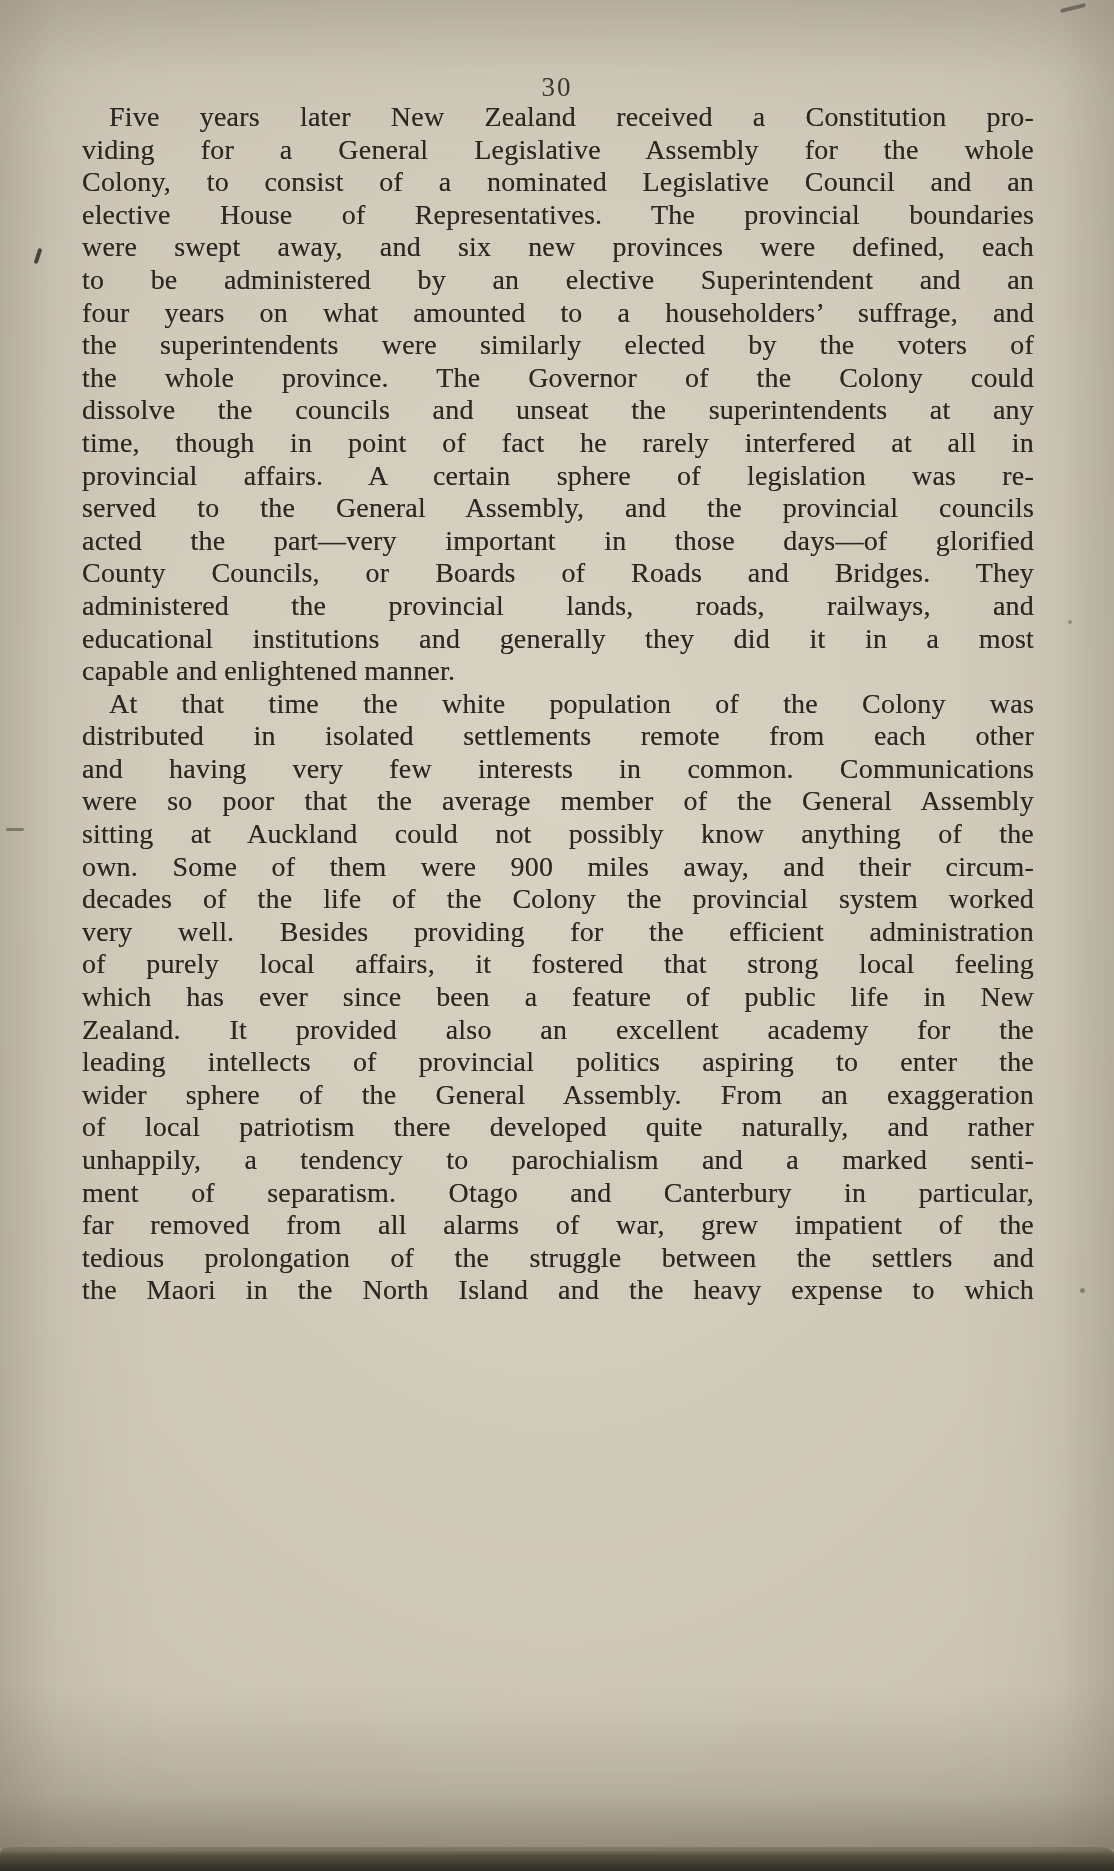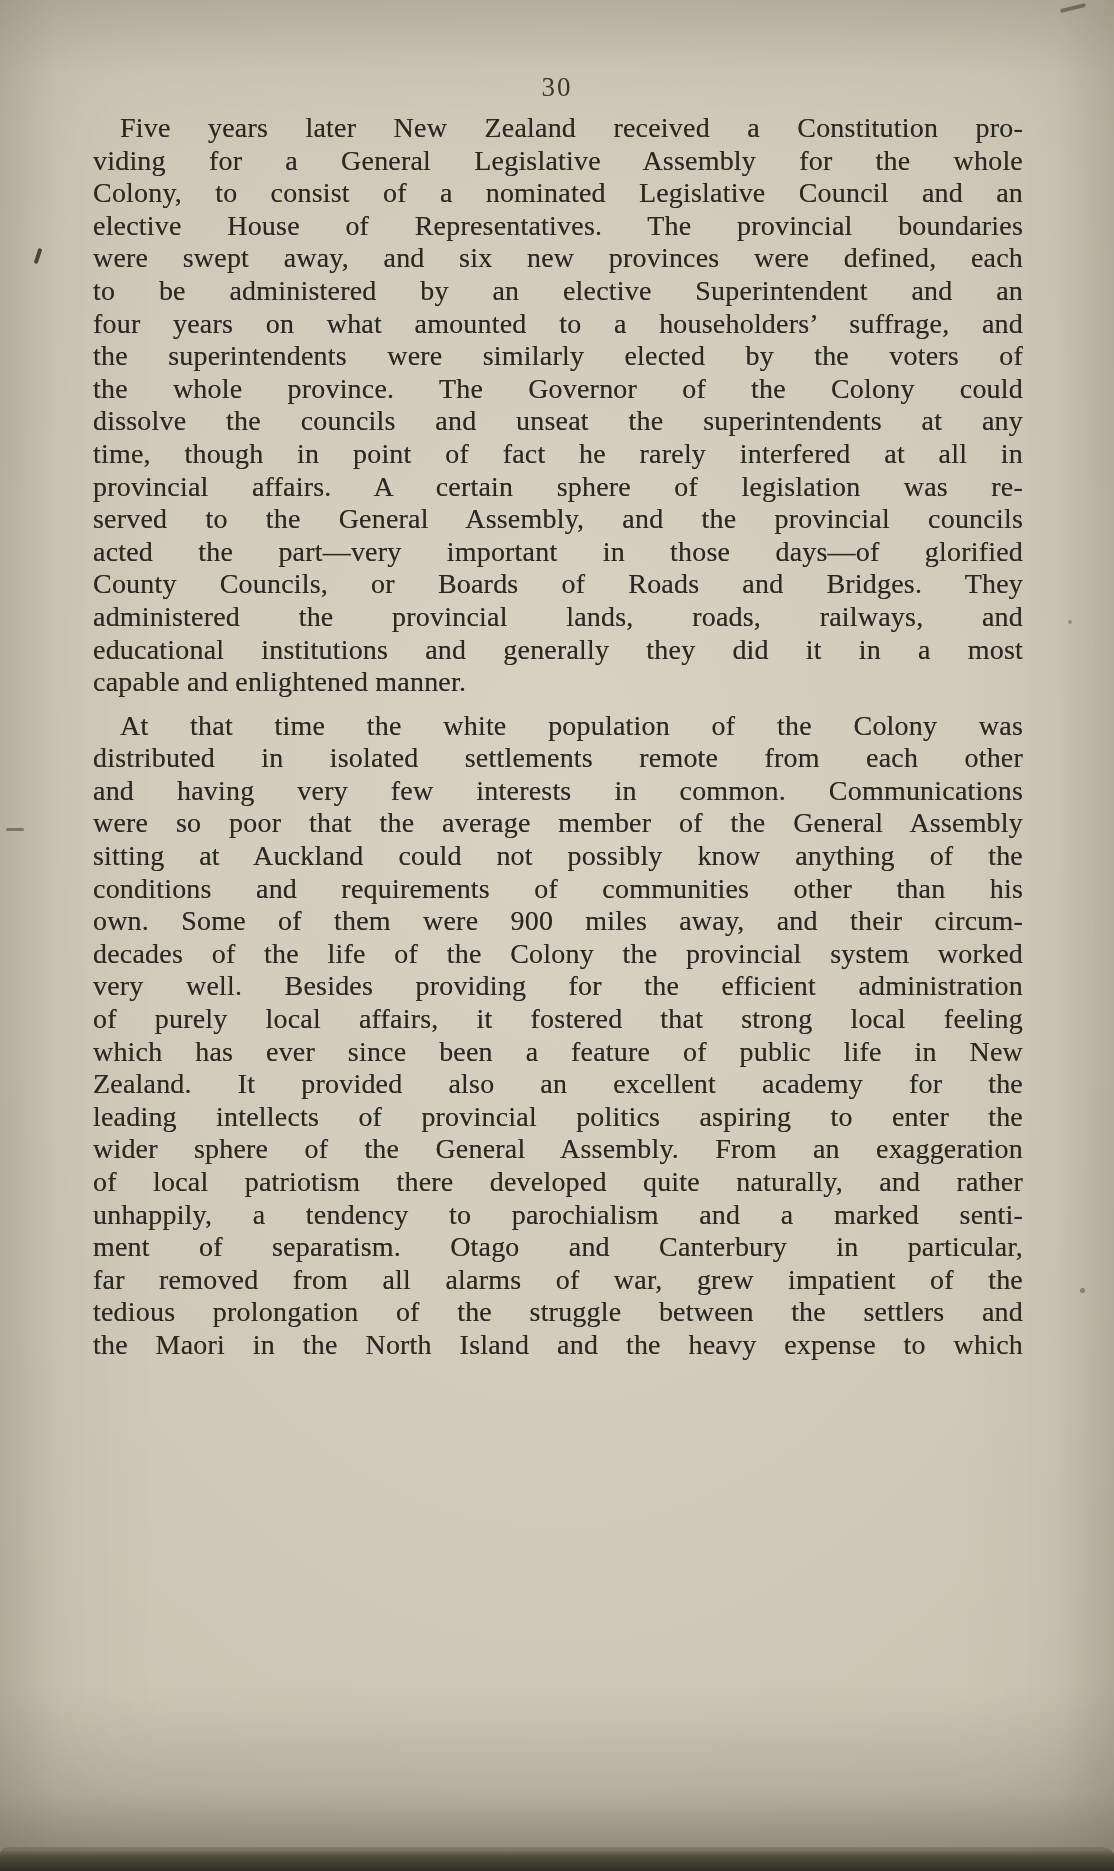--- a/index.html
+++ b/index.html
@@ -39,21 +39,21 @@
     position: absolute;
     top: 101px;
     left: 82px;
     width: 952px;
     color: #2b2722;
     font-size: 28px;
     line-height: 32.6px;
     letter-spacing: 0.2px;
   }
   .para {
-    margin: 11px;
+    margin: 0;
   }
   .line {
     text-align: justify;
     text-align-last: justify;
     white-space: normal;
     text-shadow: 0 0 0.6px rgba(43,39,34,0.55);
   }
   .line.indent {
     padding-left: 27px;
   }
@@ -149,21 +149,20 @@
         <div class="line">administered the provincial lands, roads, railways, and</div>
         <div class="line">educational institutions and generally they did it in a most</div>
         <div class="line last">capable and enlightened manner.</div>
       </div>
       <div class="para">
         <div class="line indent">At that time the white population of the Colony was</div>
         <div class="line">distributed in isolated settlements remote from each other</div>
         <div class="line">and having very few interests in common.  Communications</div>
         <div class="line">were so poor that the average member of the General Assembly</div>
         <div class="line">sitting at Auckland could not possibly know anything of the</div>
-        <div class="line">conditions and requirements of communities other than his</div>
         <div class="line">own.  Some of them were 900 miles away, and their circum-</div>
         <div class="line">decades of the life of the Colony the provincial system worked</div>
         <div class="line">very well.  Besides providing for the efficient administration</div>
         <div class="line">of purely local affairs, it fostered that strong local feeling</div>
         <div class="line">which has ever since been a feature of public life in New</div>
         <div class="line">Zealand.  It provided also an excellent academy for the</div>
         <div class="line">leading intellects of provincial politics aspiring to enter the</div>
         <div class="line">wider sphere of the General Assembly.  From an exaggeration</div>
         <div class="line">of local patriotism there developed quite naturally, and rather</div>
         <div class="line">unhappily, a tendency to parochialism and a marked senti-</div>

